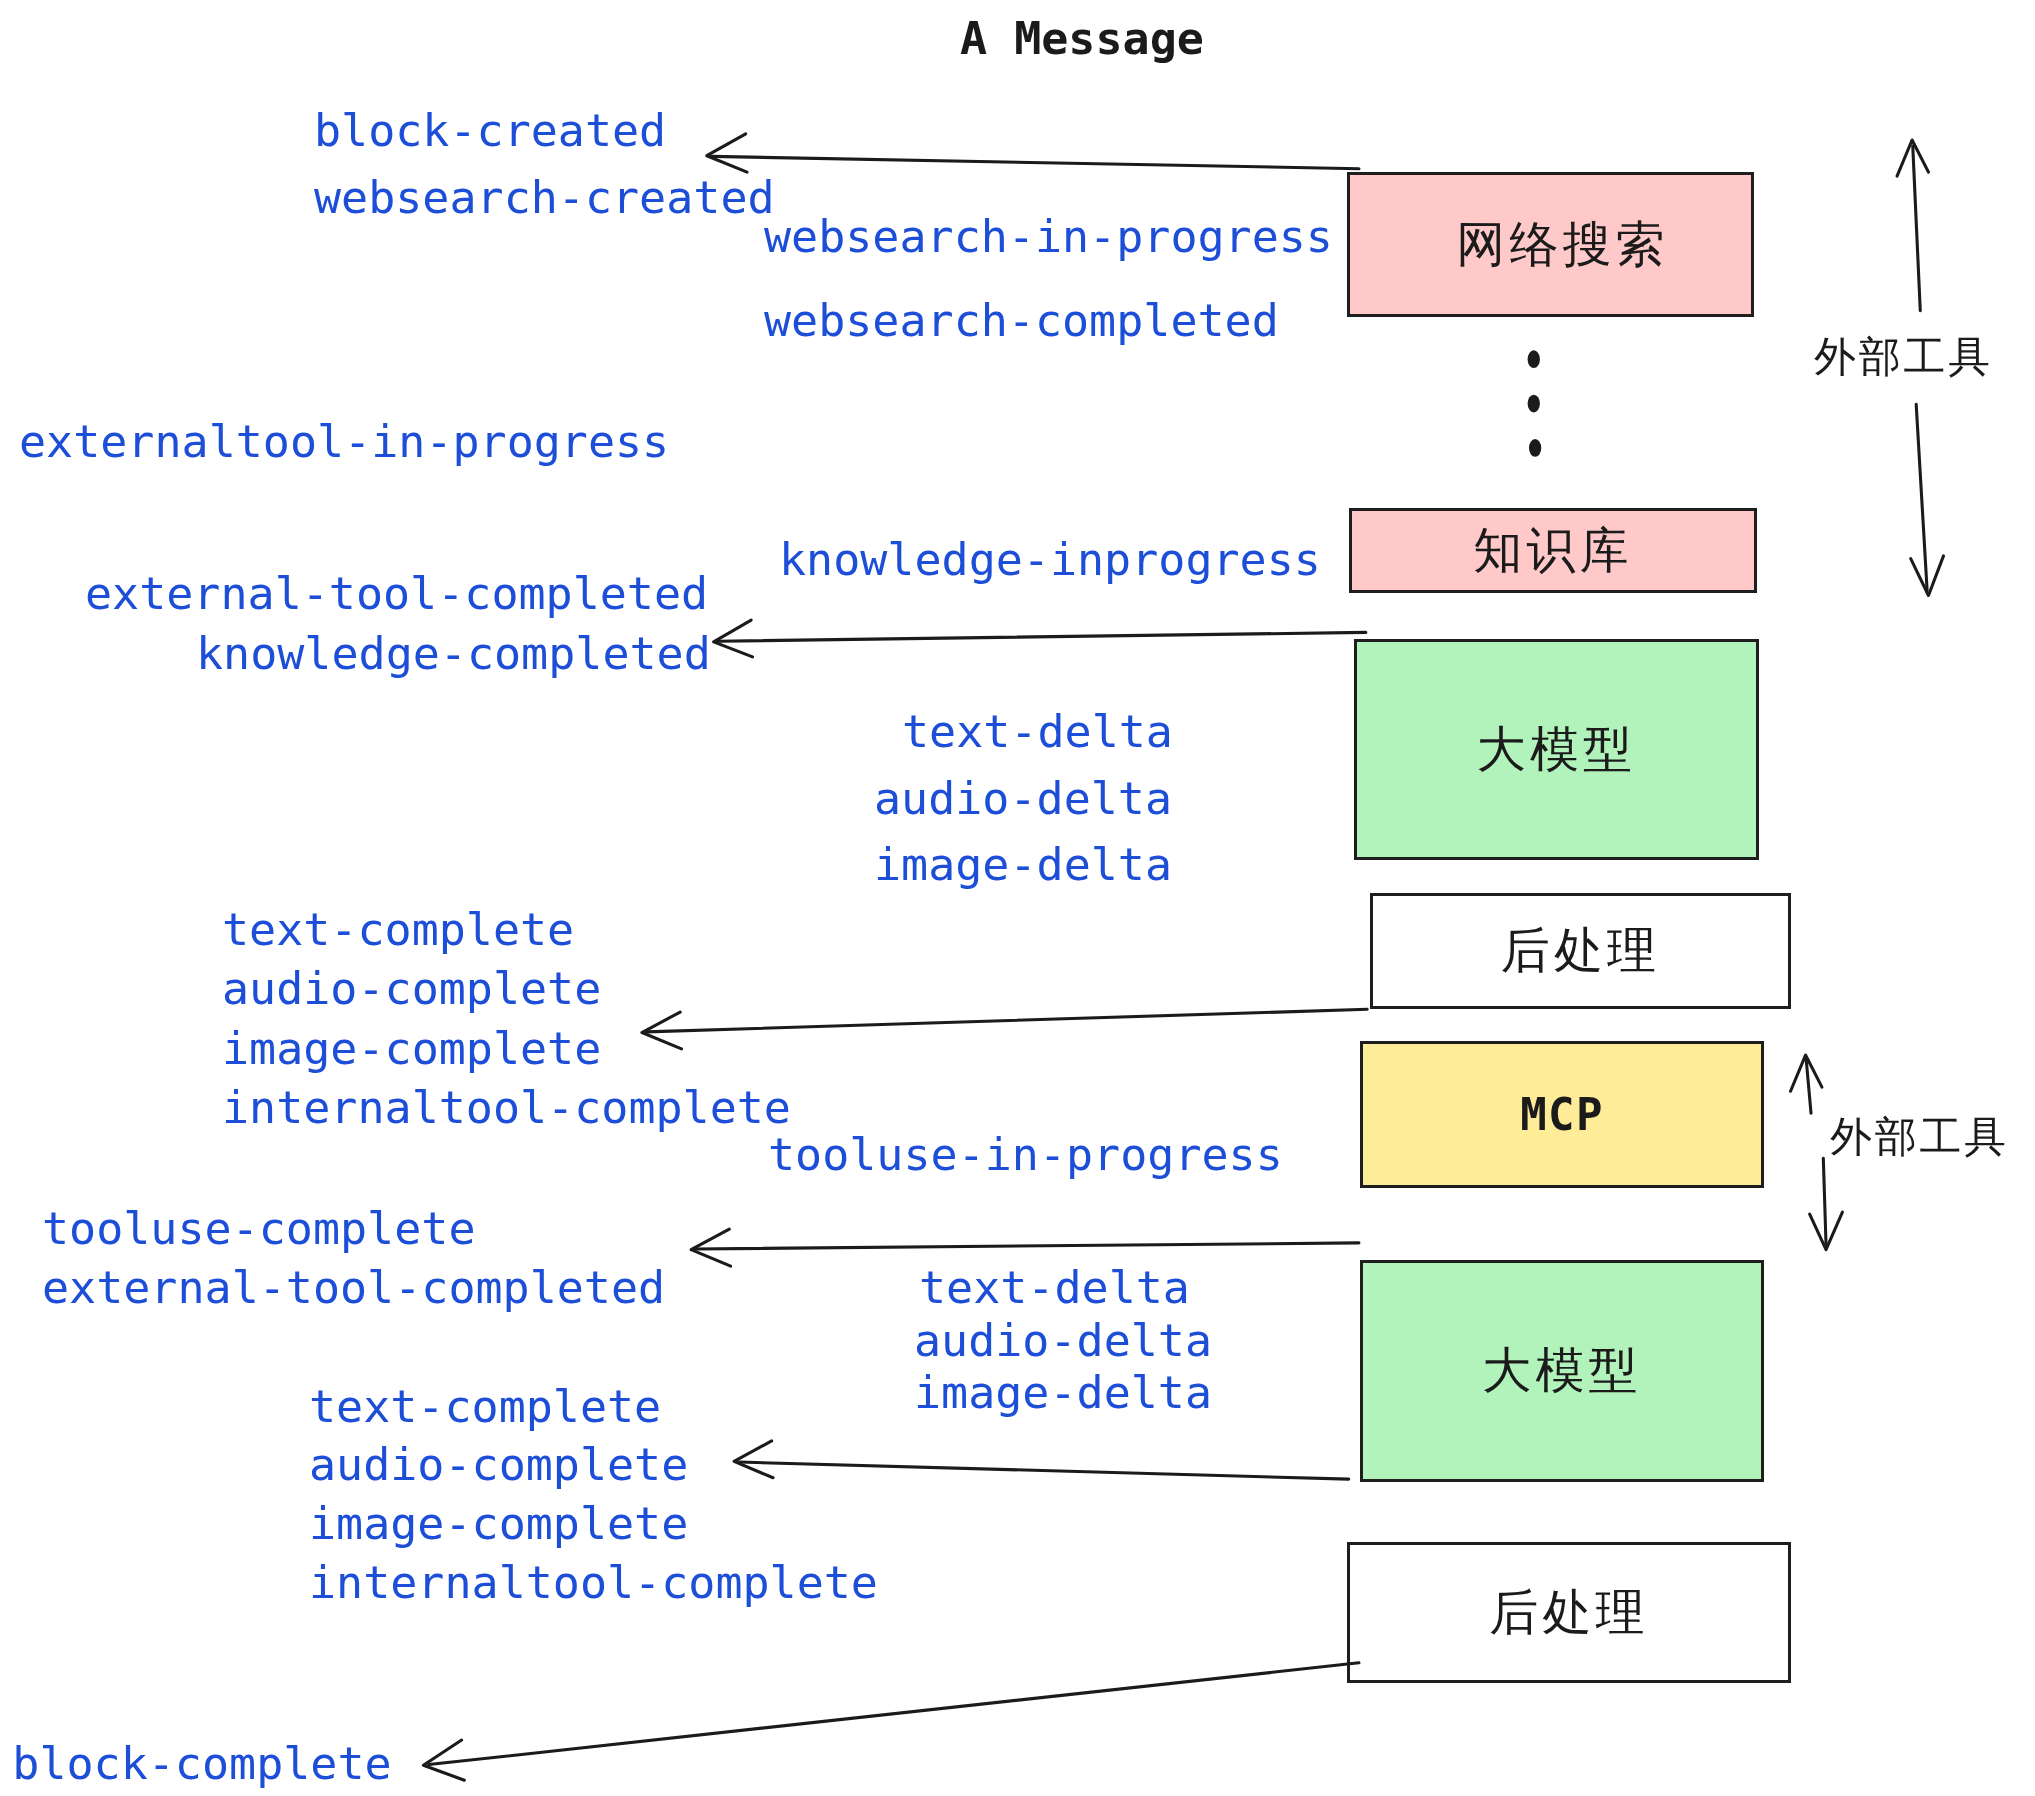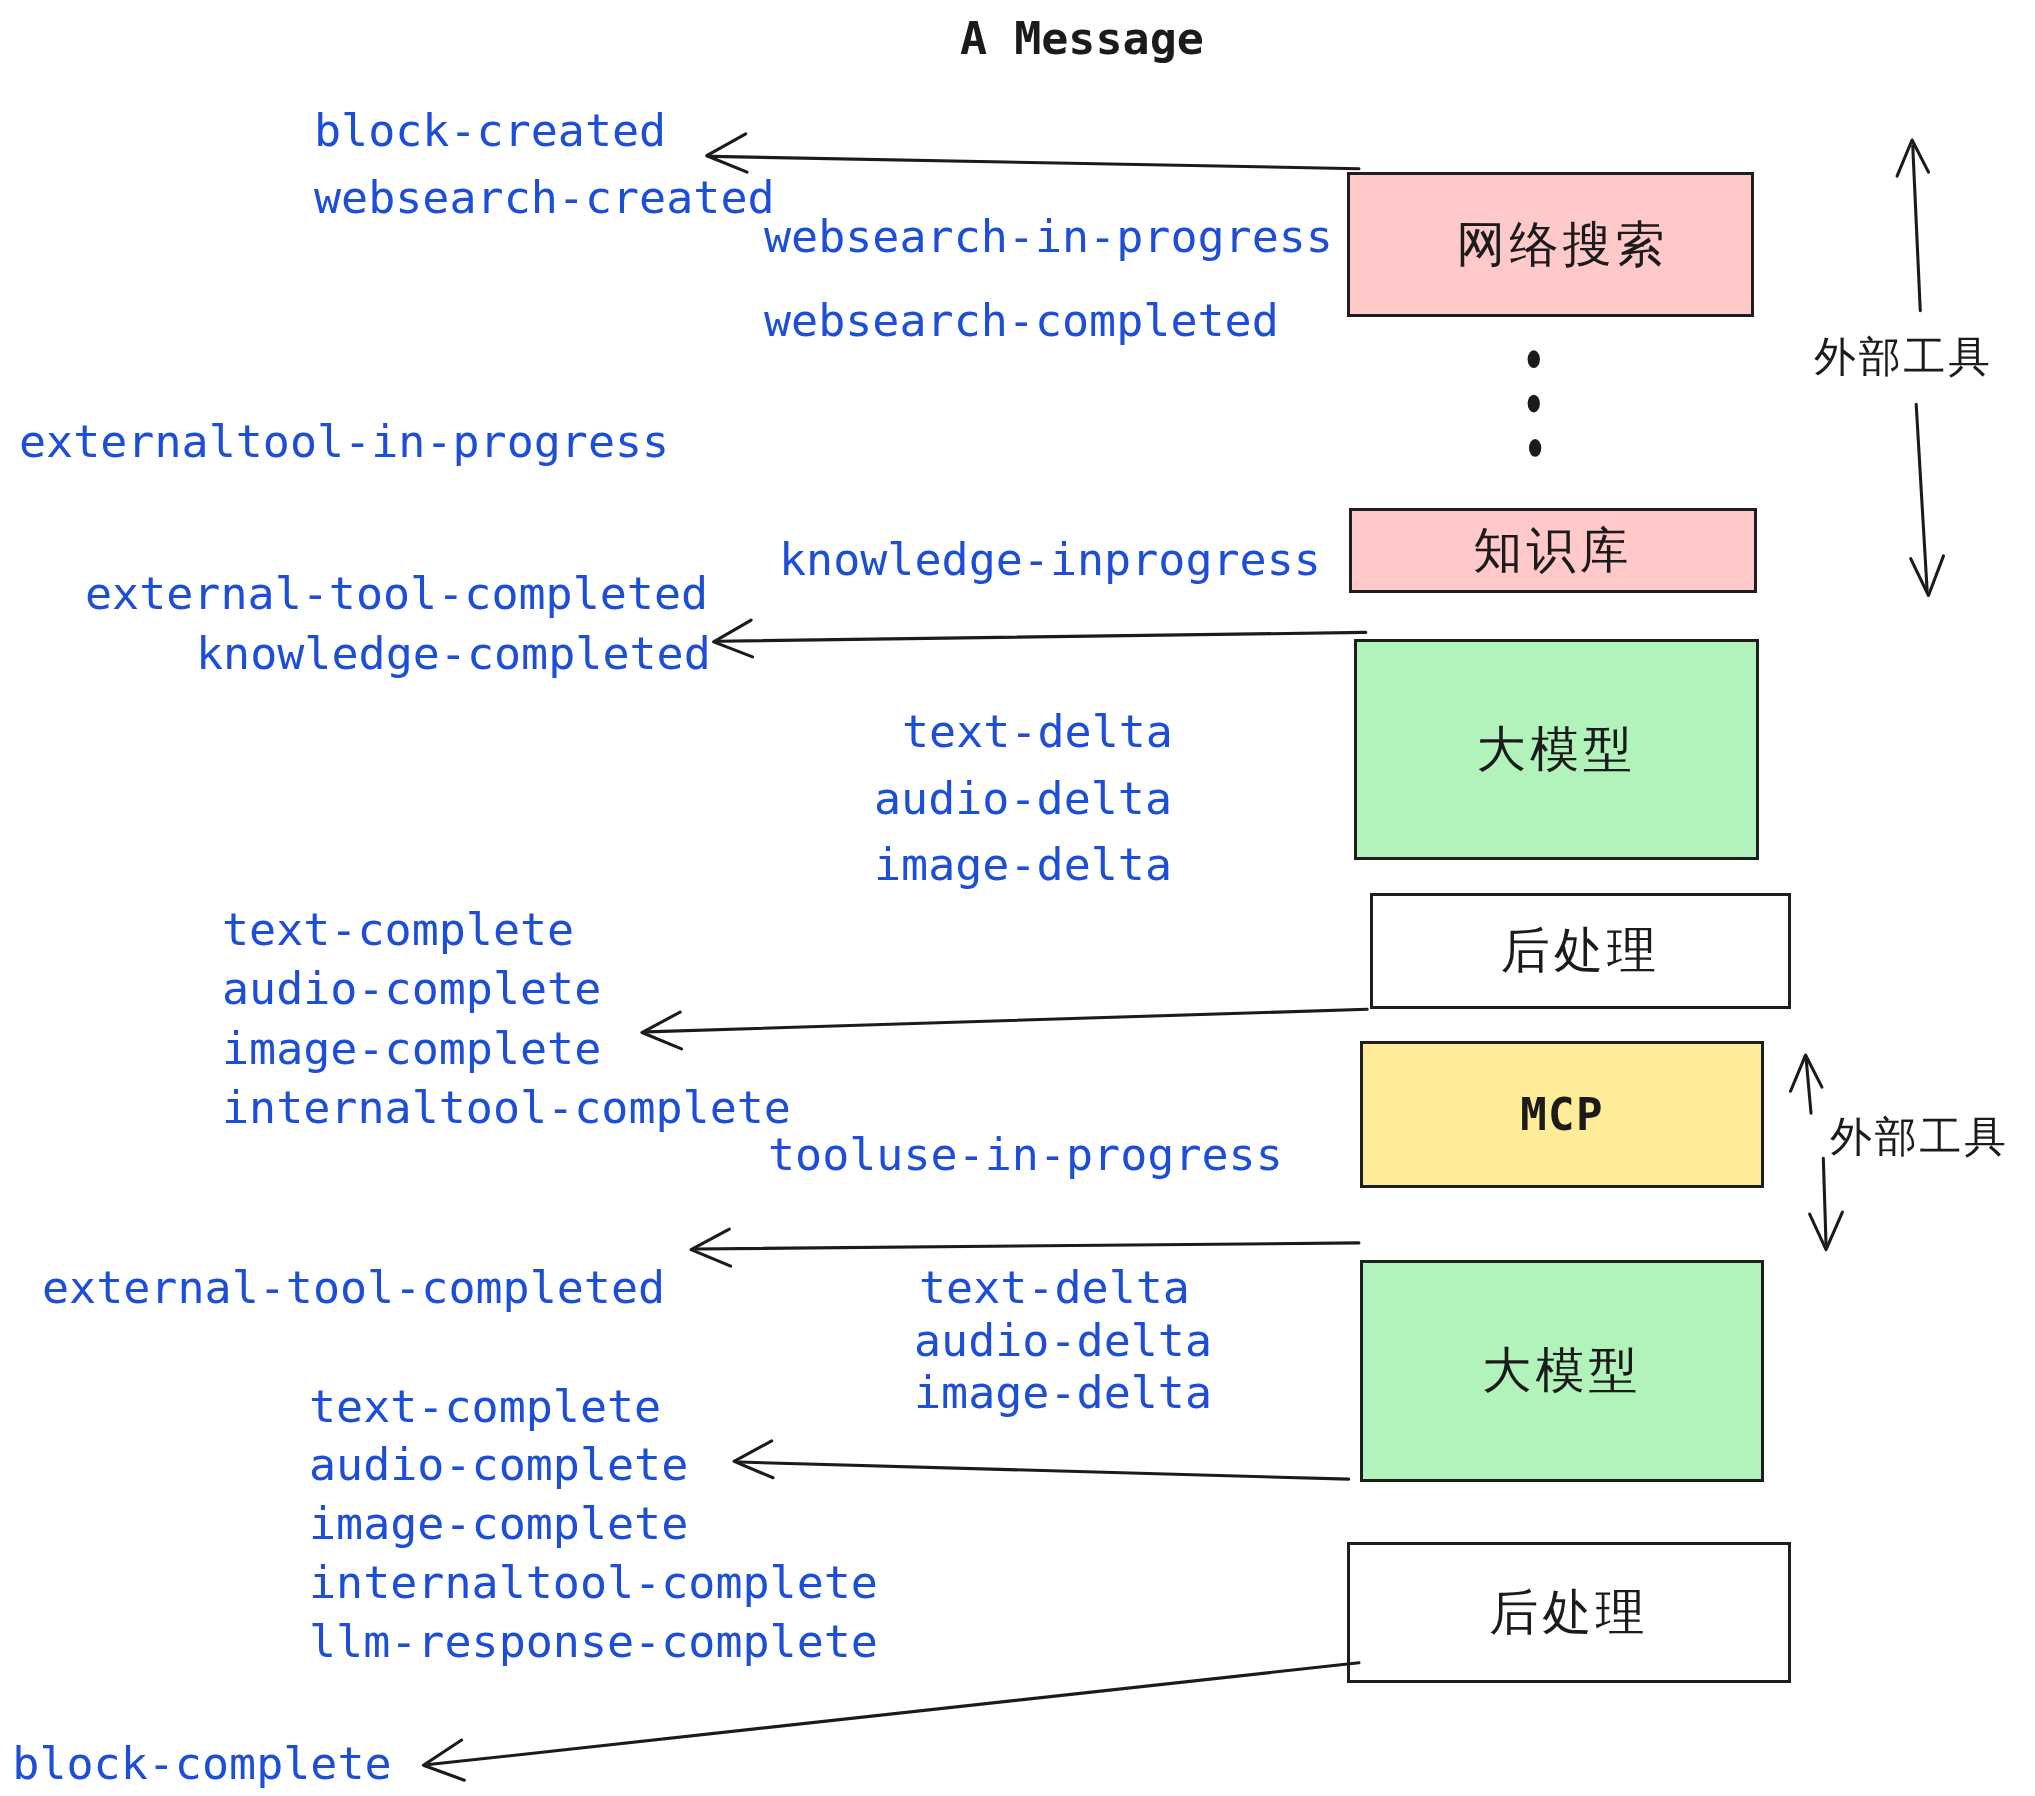--- a/index.html
+++ b/index.html
@@ -95,31 +95,31 @@
   <div class="evt" style="left:874px; top:798px;">audio-delta</div>
   <div class="evt" style="left:874px; top:864px;">image-delta</div>
 
   <div class="evt" style="left:222px;  top:929px;">text-complete</div>
   <div class="evt" style="left:222px;  top:988px;">audio-complete</div>
   <div class="evt" style="left:222px;  top:1048px;">image-complete</div>
   <div class="evt" style="left:222px;  top:1107px;">internaltool-complete</div>
 
   <div class="evt" style="left:768px; top:1154px;">tooluse-in-progress</div>
 
+  <div class="evt" style="left:42px;   top:1228px;">tooluse-complete</div>
   <div class="evt" style="left:42px;   top:1287px;">external-tool-completed</div>
 
   <div class="evt" style="left:919px; top:1287px;">text-delta</div>
   <div class="evt" style="left:914px; top:1340px;">audio-delta</div>
   <div class="evt" style="left:914px; top:1392px;">image-delta</div>
 
   <div class="evt" style="left:309px;  top:1406px;">text-complete</div>
   <div class="evt" style="left:309px;  top:1464px;">audio-complete</div>
   <div class="evt" style="left:309px;  top:1523px;">image-complete</div>
   <div class="evt" style="left:309px;  top:1582px;">internaltool-complete</div>
-  <div class="evt" style="left:309px;  top:1641px;">llm-response-complete</div>
 
   <div class="evt" style="left:12.3px;   top:1763px;">block-complete</div>
 
   <div class="box" style="left:1347px; top:172px;  width:407px; height:145px; background:#ffc9c9;padding-left:24px;">
     <span class="lbl">网络搜索</span>
   </div>
 
   <div class="box" style="left:1349px; top:508px;  width:408px; height:85px; background:#ffc9c9;">
     <span class="lbl">知识库</span>
   </div>

